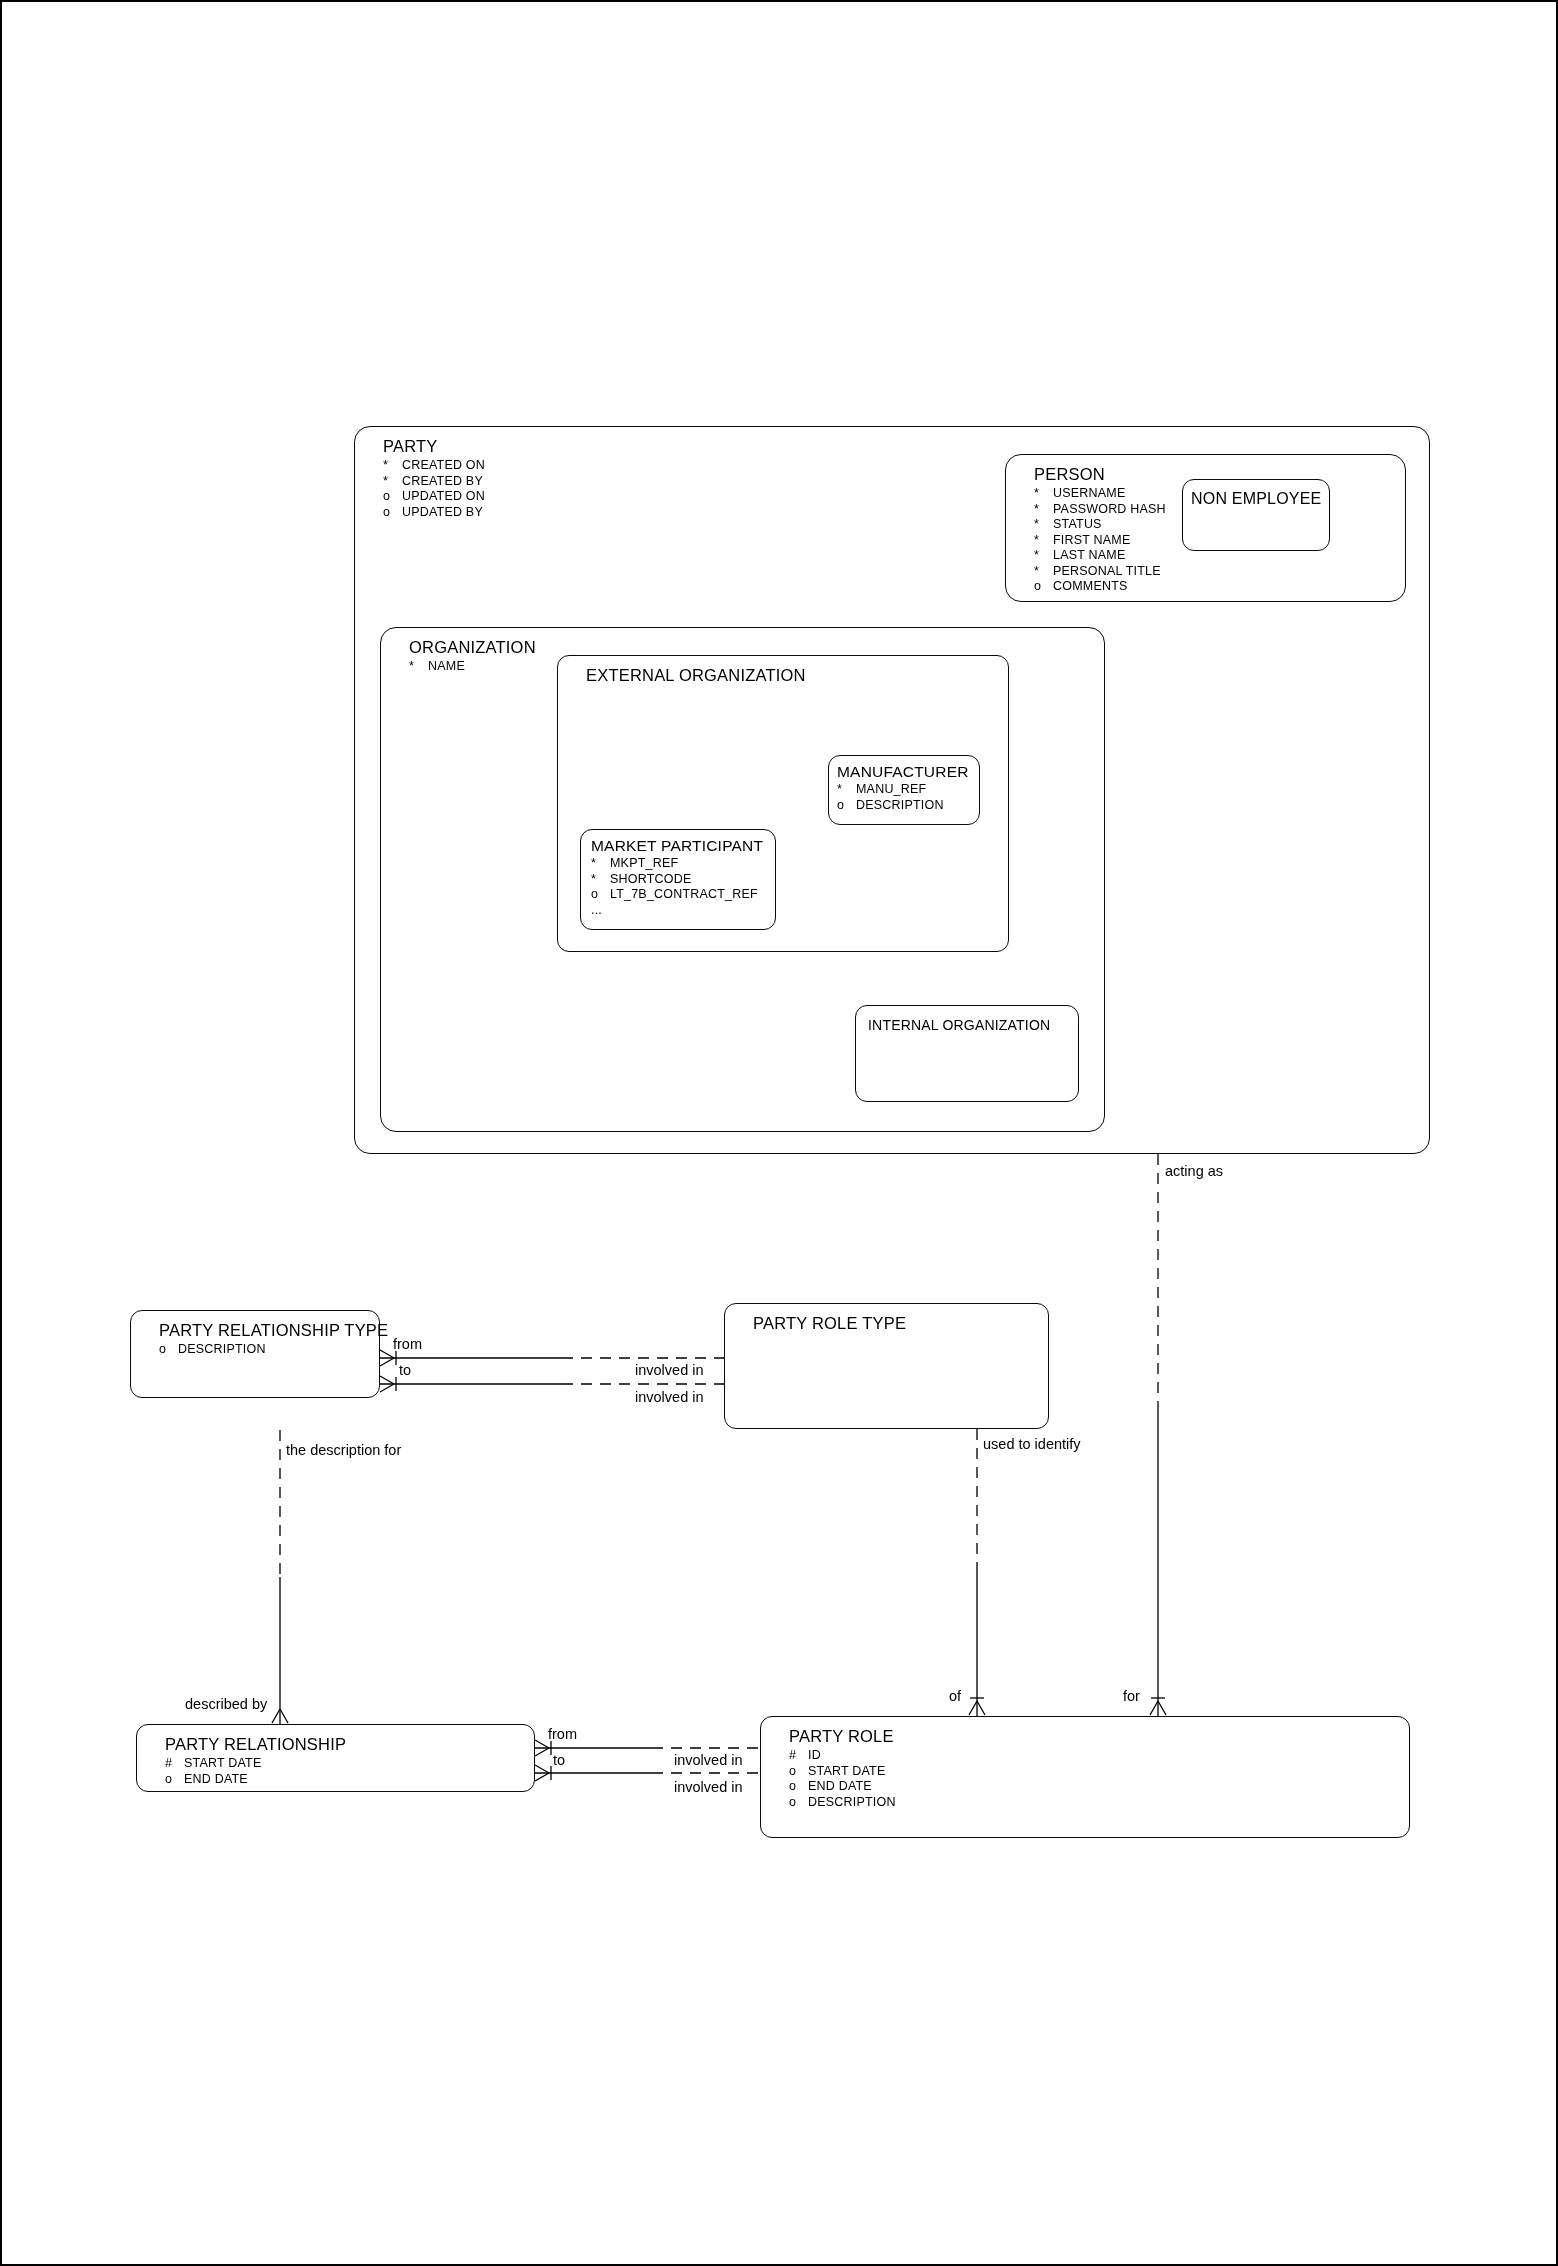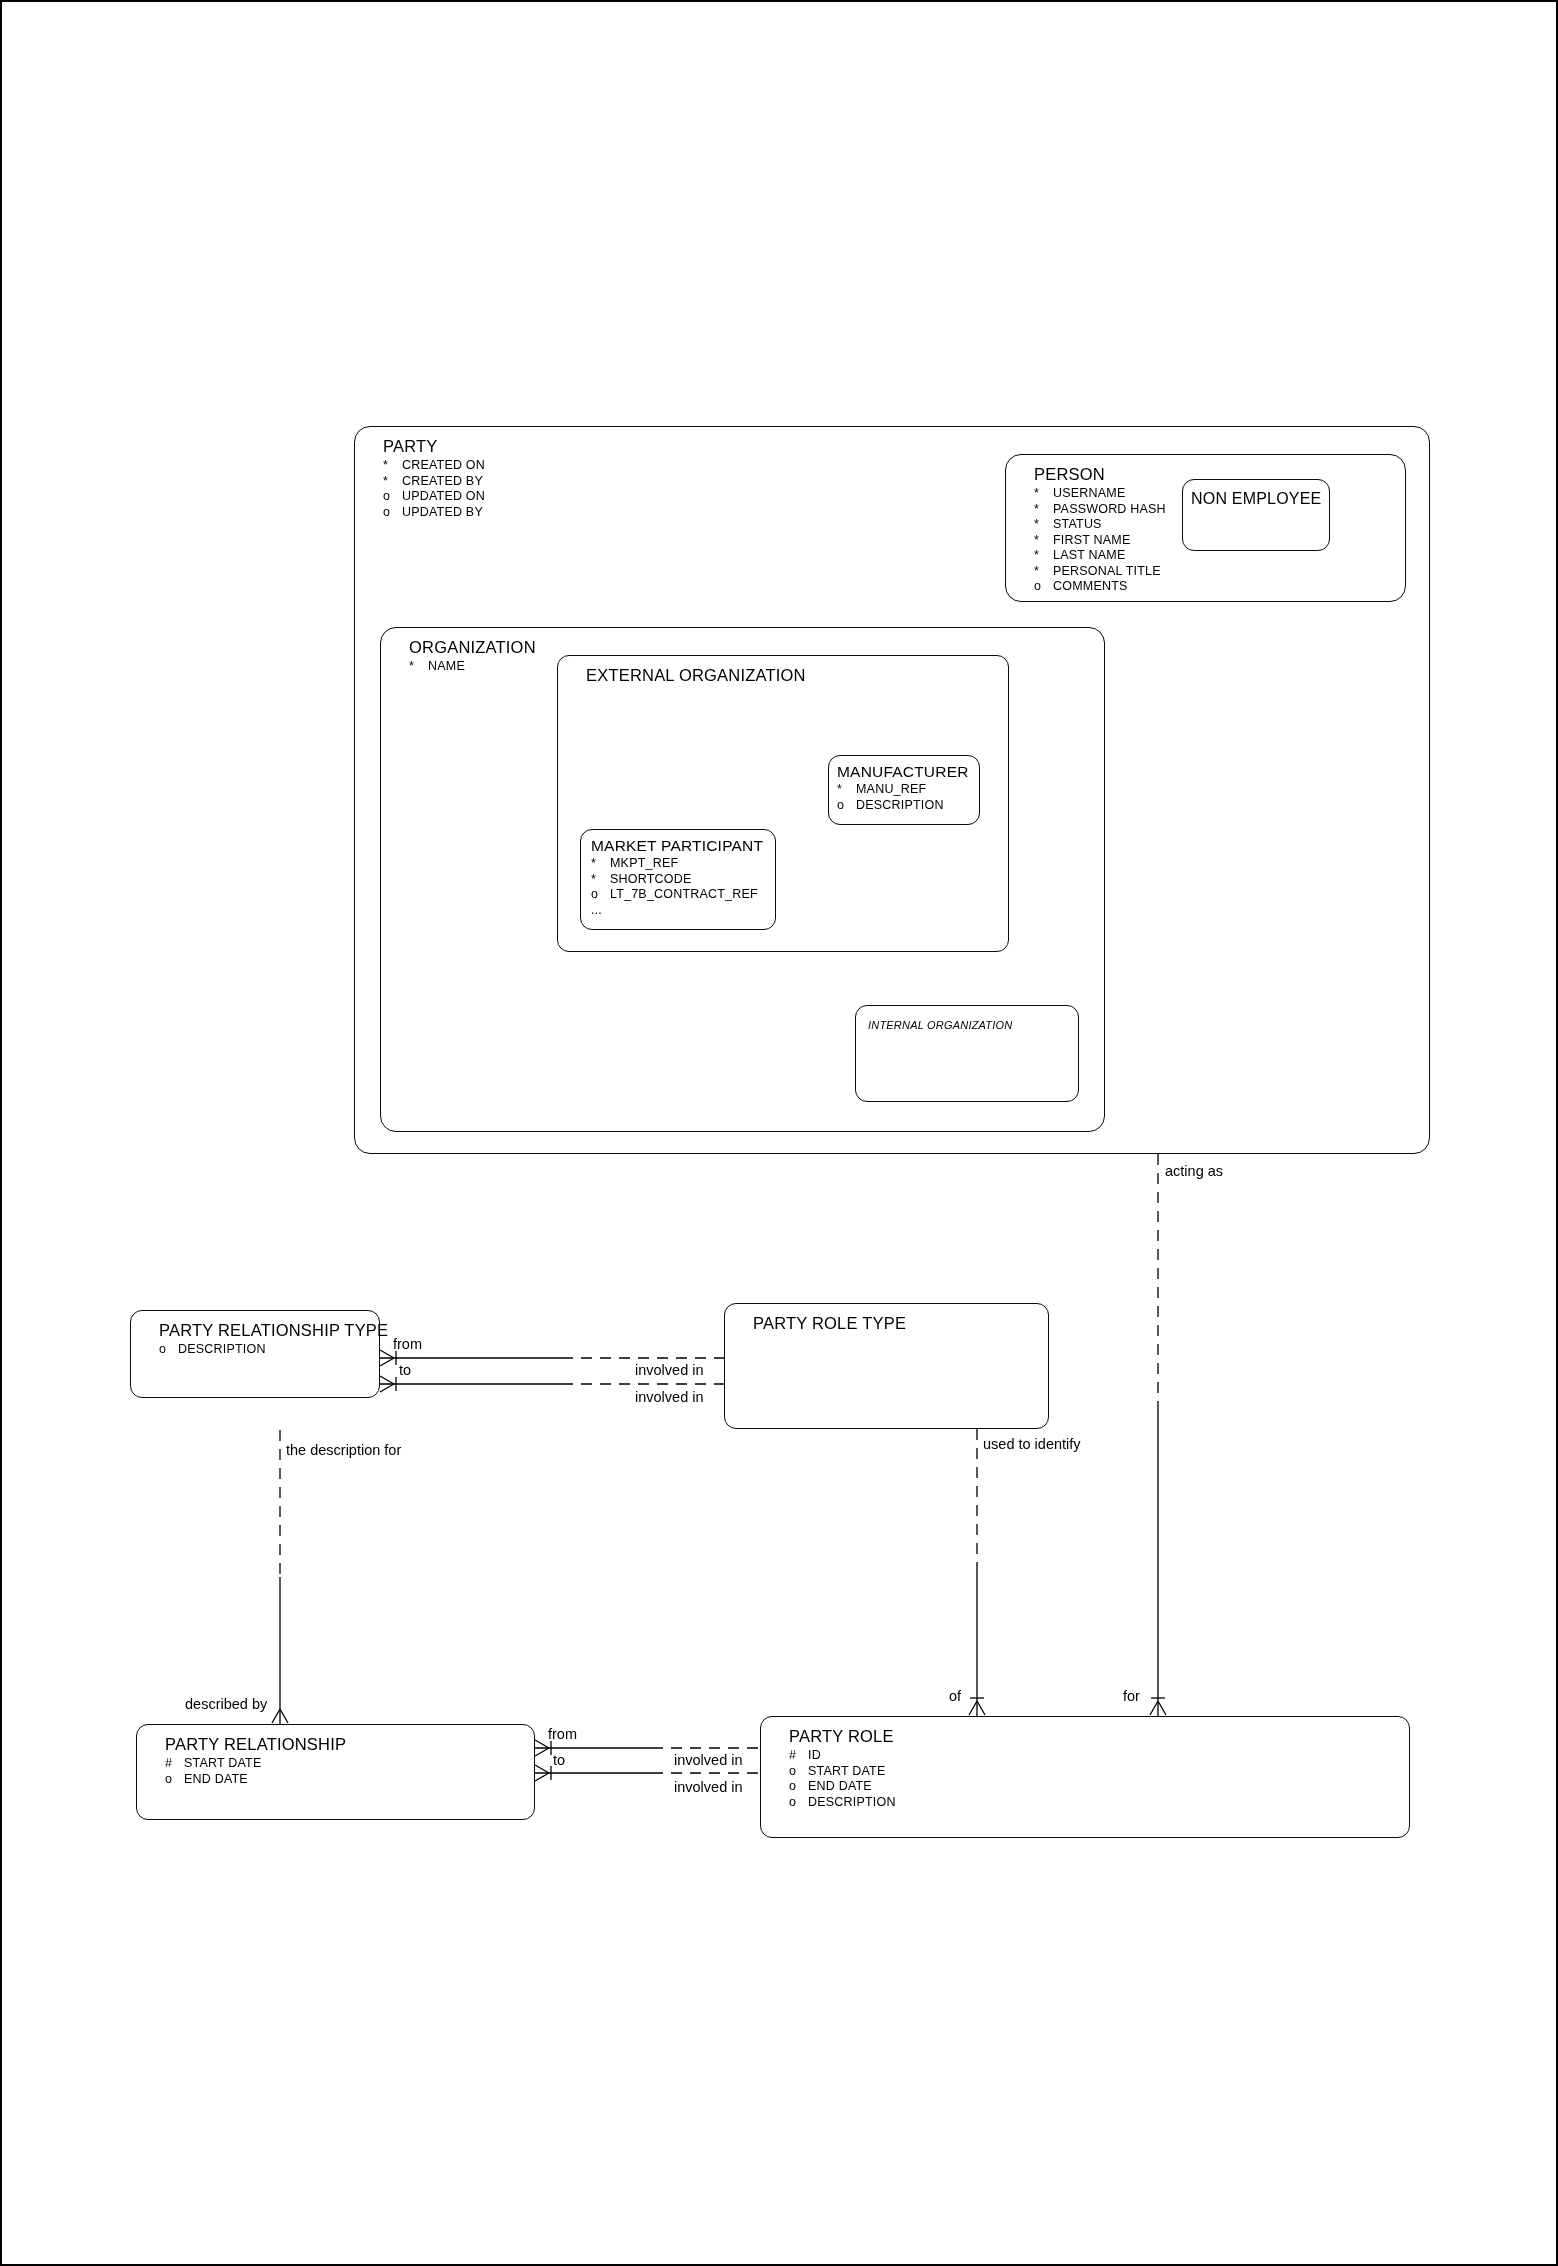--- a/index.html
+++ b/index.html
@@ -205,38 +205,38 @@
           <span>LT_7B_CONTRACT_REF</span>
         </div>
       <div class="attr">
           <span class="p">...</span>
           <span></span>
         </div>
     </div>
   </div>
 
   <div class="entity" style="left:853px;top:1003px;width:224px;height:97px;padding:9px 4px 0 12px;">
-    <div class="title" style="font-size:11px;font-style:italic;">INTERNAL ORGANIZATION</div>
+    <div class="title" style="font-size:14px;">INTERNAL ORGANIZATION</div>
   </div>
 
   <div class="entity" style="left:128px;top:1308px;width:250px;height:88px;">
     <div class="title">PARTY RELATIONSHIP TYPE</div>
     <div class="attrs">
       <div class="attr">
           <span class="p">o</span>
           <span>DESCRIPTION</span>
         </div>
     </div>
   </div>
 
   <div class="entity" style="left:722px;top:1301px;width:325px;height:126px;">
     <div class="title">PARTY ROLE TYPE</div>
   </div>
 
-  <div class="entity" style="left:134px;top:1722px;width:399px;height:96px;">
+  <div class="entity" style="left:134px;top:1722px;width:399px;height:68px;">
     <div class="title">PARTY RELATIONSHIP</div>
     <div class="attrs">
       <div class="attr">
           <span class="p">#</span>
           <span>START DATE</span>
         </div>
       <div class="attr">
           <span class="p">o</span>
           <span>END DATE</span>
         </div>

